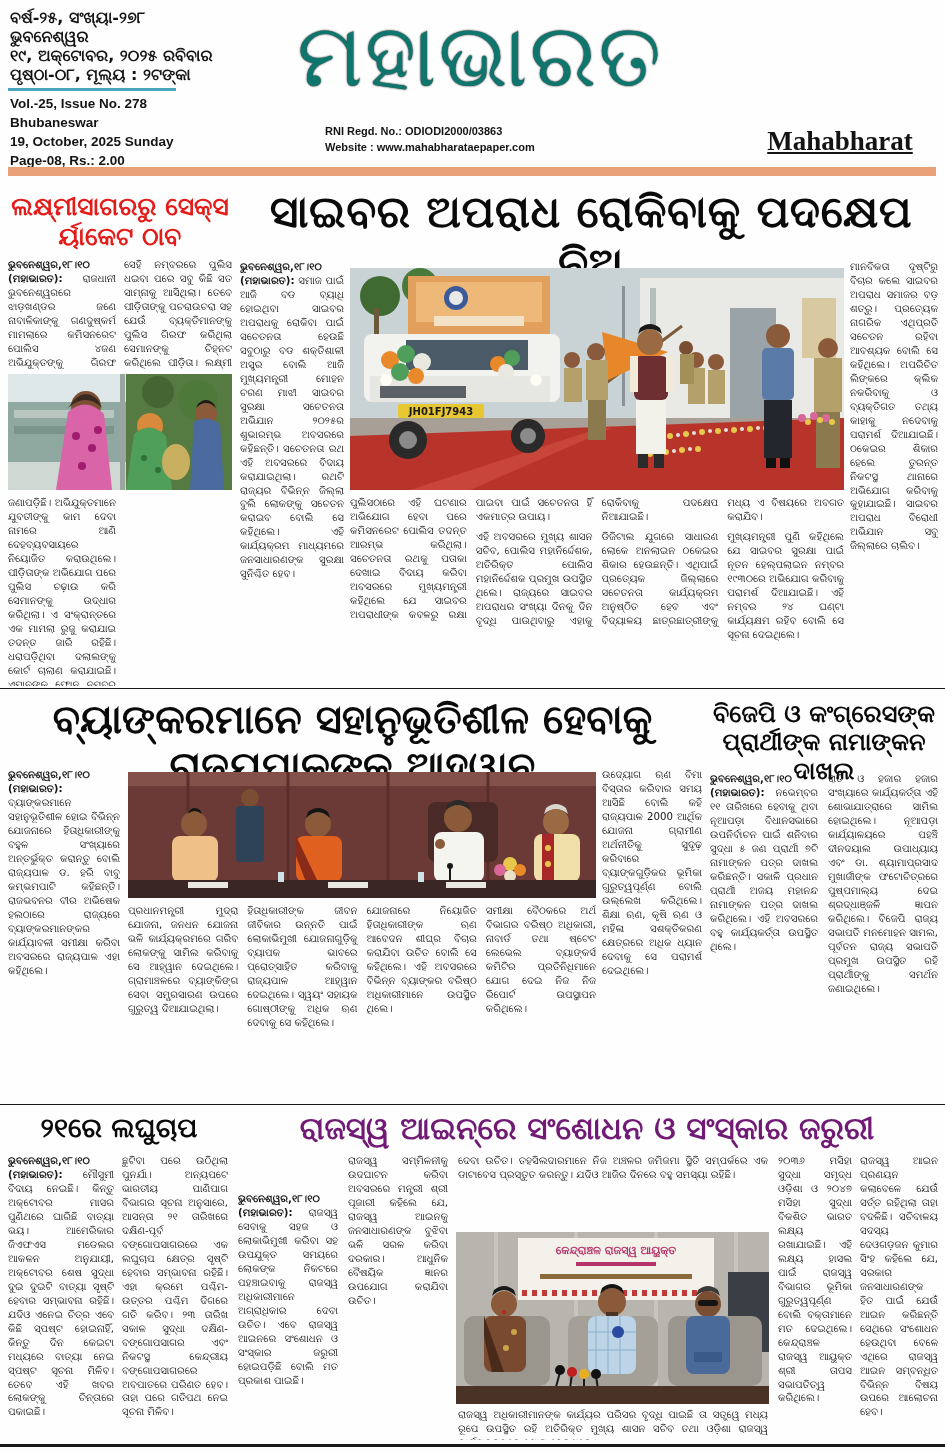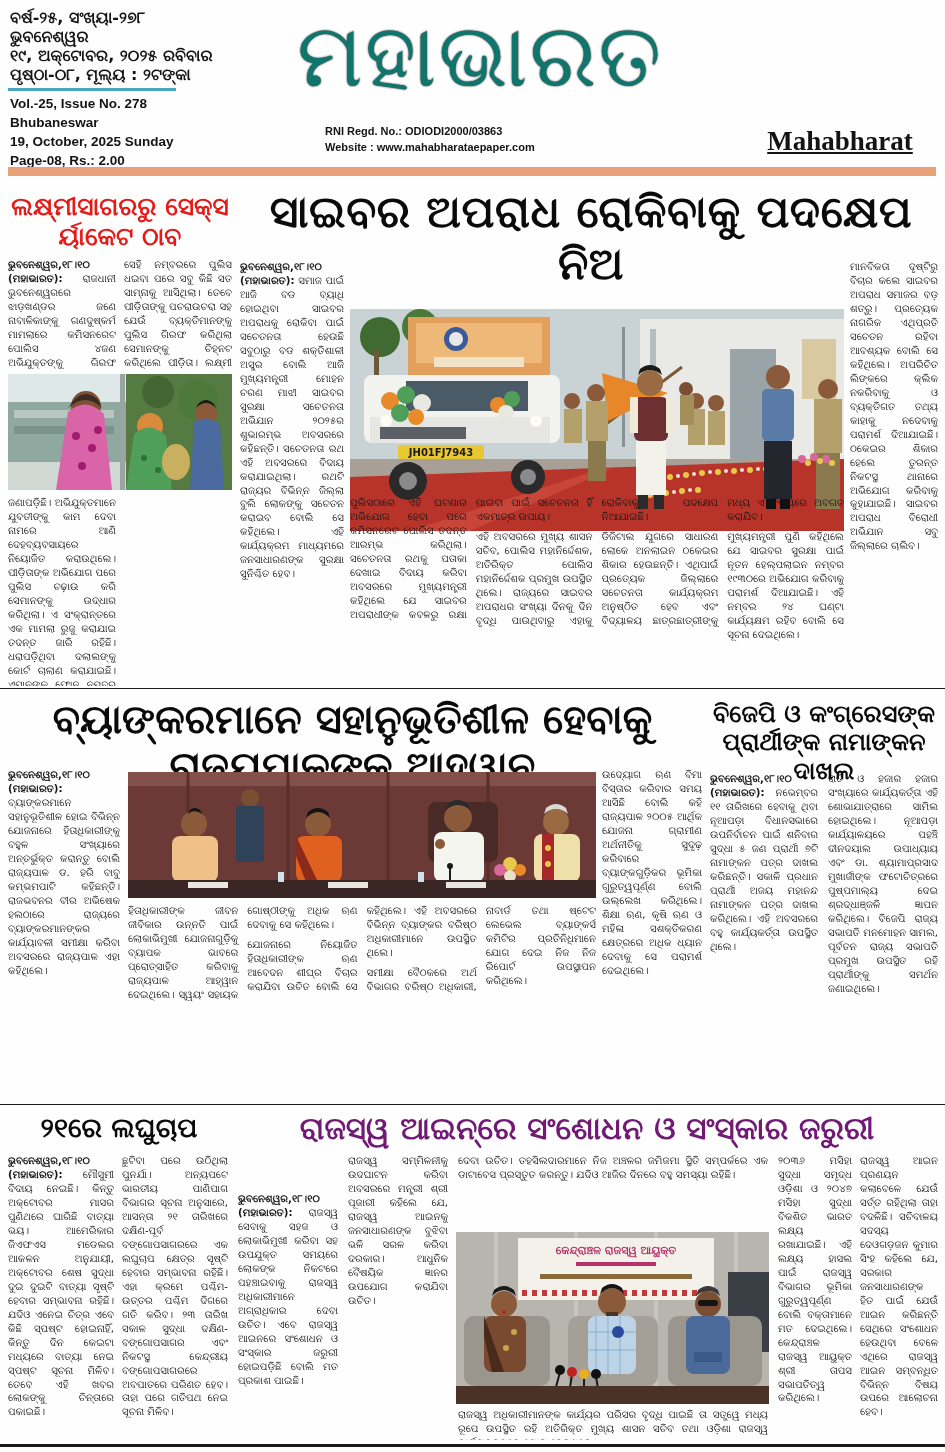--- a/index.html
+++ b/index.html
@@ -102,21 +102,21 @@
 
   <div class="abs bt" style="left:8px;top:496px;width:108px;height:190px;">ଜଣାପଡ଼ିଛି। ଅଭିଯୁକ୍ତମାନେ ଯୁବତୀଙ୍କୁ କାମ ଦେବା ନାମରେ ଆଣି ଦେହବ୍ୟବସାୟରେ ନିୟୋଜିତ କରାଉଥିଲେ। ପୀଡ଼ିତାଙ୍କ ଅଭିଯୋଗ ପରେ ପୁଲିସ ଚଢ଼ାଉ କରି ସେମାନଙ୍କୁ ଉଦ୍ଧାର କରିଥିଲା। ଏ ସଂକ୍ରାନ୍ତରେ ଏକ ମାମଲା ରୁଜୁ କରାଯାଇ ତଦନ୍ତ ଜାରି ରହିଛି। ଧରାପଡ଼ିଥିବା ଦଲାଲଙ୍କୁ କୋର୍ଟ ଚାଲାଣ କରାଯାଇଛି। ଏମାନଙ୍କ ଫୋନ ନମ୍ବର ଯାଞ୍ଚ କରାଯାଉଛି।</div>
 
   <div class="abs hl hl-main" style="left:244px;top:186px;width:694px;">ସାଇବର ଅପରାଧ ରୋକିବାକୁ ପଦକ୍ଷେପ ନିଅ</div>
 
   <div class="abs bt" style="left:240px;top:260px;width:104px;height:424px;">
     <span class="dl">ଭୁବନେଶ୍ୱର,୧୮।୧୦ (ମହାଭାରତ):</span>
     <span>ସମାଜ ପାଇଁ ଆଜି ବଡ ବ୍ୟାଧି ହୋଇଥିବା ସାଇବର ଅପରାଧକୁ ରୋକିବା ପାଇଁ ସଚେତନତା ହେଉଛି ସବୁଠାରୁ ବଡ ଶକ୍ତିଶାଳୀ ଅସ୍ତ୍ର ବୋଲି ଆଜି ମୁଖ୍ୟମନ୍ତ୍ରୀ ମୋହନ ଚରଣ ମାଝୀ ସାଇବର ସୁରକ୍ଷା ସଚେତନତା ଅଭିଯାନ ୨୦୨୫ର ଶୁଭାରମ୍ଭ ଅବସରରେ କହିଛନ୍ତି। ସଚେତନତା ରଥ ଏହି ଅବସରରେ ବିଦାୟ କରାଯାଇଥିଲା। ରଥଟି ରାଜ୍ୟର ବିଭିନ୍ନ ଜିଲ୍ଲା ବୁଲି ଲୋକଙ୍କୁ ସଚେତନ କରାଇବ ବୋଲି ସେ କହିଥିଲେ। ଏହି କାର୍ଯ୍ୟକ୍ରମ ମାଧ୍ୟମରେ ଜନସାଧାରଣଙ୍କ ସୁରକ୍ଷା ସୁନିଶ୍ଚିତ ହେବ।</span>
   </div>
 
-  <div class="abs photo" style="left:350px;top:268px;width:494px;height:222px;margin-top:41px;">
+  <div class="abs photo" style="left:350px;top:268px;width:494px;height:222px;">
     <svg width="494" height="222" viewBox="0 0 494 222">
       <rect width="494" height="222" fill="#c9d2d4"></rect>
 
       <rect x="290" y="10" width="204" height="150" fill="#e9e9e5"></rect>
       <rect x="380" y="40" width="46" height="110" fill="#9aa4a8"></rect>
       <rect x="300" y="20" width="6" height="130" fill="#b5bdbd"></rect>
       <rect x="452" y="30" width="34" height="60" fill="#d8c9a0"></rect>
 
       <circle cx="30" cy="28" r="20" fill="#3f6b33"></circle>
         <circle cx="70" cy="18" r="18" fill="#4a7a3a"></circle>
@@ -302,23 +302,24 @@
 
       <rect x="0" y="108" width="468" height="18" fill="#3a2624"></rect>
       <rect x="60" y="110" width="40" height="6" fill="#e8e8e0"></rect>
       <rect x="200" y="110" width="40" height="6" fill="#e8e8e0"></rect>
       <rect x="318" y="110" width="40" height="6" fill="#e8e8e0"></rect>
       <rect x="150" y="100" width="6" height="10" fill="#cfe2e8"></rect>
       <rect x="290" y="100" width="6" height="10" fill="#cfe2e8"></rect>
     </svg>
   </div>
 
-  <div class="abs bt" style="left:602px;top:768px;width:100px;height:332px;">ଉଦ୍ୟୋଗ ଋଣ ବିମା ବିସ୍ତାର କରିବାର ସମୟ ଆସିଛି ବୋଲି କହି ରାଜ୍ୟପାଳ ୨୦୦୫ ଆର୍ଥିକ ଯୋଜନା ଗ୍ରାମୀଣ ଅର୍ଥନୀତିକୁ ସୁଦୃଢ଼ କରିବାରେ ବ୍ୟାଙ୍କଗୁଡ଼ିକର ଭୂମିକା ଗୁରୁତ୍ୱପୂର୍ଣ୍ଣ ବୋଲି ଉଲ୍ଲେଖ କରିଥିଲେ। ଶିକ୍ଷା ଋଣ, କୃଷି ଋଣ ଓ ମହିଳା ସଶକ୍ତିକରଣ କ୍ଷେତ୍ରରେ ଅଧିକ ଧ୍ୟାନ ଦେବାକୁ ସେ ପରାମର୍ଶ ଦେଇଥିଲେ।</div>
+  <div class="abs bt" style="left:602px;top:768px;width:100px;height:332px;">ଉଦ୍ୟୋଗ ଋଣ ବିମା ବିସ୍ତାର କରିବାର ସମୟ ଆସିଛି ବୋଲି କହି ରାଜ୍ୟପାଳ 2000 ଆର୍ଥିକ ଯୋଜନା ଗ୍ରାମୀଣ ଅର୍ଥନୀତିକୁ ସୁଦୃଢ଼ କରିବାରେ ବ୍ୟାଙ୍କଗୁଡ଼ିକର ଭୂମିକା ଗୁରୁତ୍ୱପୂର୍ଣ୍ଣ ବୋଲି ଉଲ୍ଲେଖ କରିଥିଲେ। ଶିକ୍ଷା ଋଣ, କୃଷି ଋଣ ଓ ମହିଳା ସଶକ୍ତିକରଣ କ୍ଷେତ୍ରରେ ଅଧିକ ଧ୍ୟାନ ଦେବାକୁ ସେ ପରାମର୍ଶ ଦେଇଥିଲେ।</div>
 
   <div class="abs bt cols4" style="left:128px;top:904px;width:468px;height:196px;">
+    <div style="margin-bottom:6px;">ପ୍ରଧାନମନ୍ତ୍ରୀ ମୁଦ୍ରା ଯୋଜନା, ଜନଧନ ଯୋଜନା ଭଳି କାର୍ଯ୍ୟକ୍ରମରେ ଗରିବ ଲୋକଙ୍କୁ ସାମିଲ କରିବାକୁ ସେ ଆହ୍ୱାନ ଦେଇଥିଲେ। ଗ୍ରାମାଞ୍ଚଳରେ ବ୍ୟାଙ୍କିଙ୍ଗ ସେବା ସମ୍ପ୍ରସାରଣ ଉପରେ ଗୁରୁତ୍ୱ ଦିଆଯାଇଥିଲା।</div>
     <div style="margin-bottom:6px;">ହିତାଧିକାରୀଙ୍କ ଜୀବନ ଜୀବିକାର ଉନ୍ନତି ପାଇଁ ଲୋକାଭିମୁଖୀ ଯୋଜନାଗୁଡ଼ିକୁ ବ୍ୟାପକ ଭାବରେ ପ୍ରୋତ୍ସାହିତ କରିବାକୁ ରାଜ୍ୟପାଳ ଆହ୍ୱାନ ଦେଇଥିଲେ। ସ୍ୱୟଂ ସହାୟକ ଗୋଷ୍ଠୀଙ୍କୁ ଅଧିକ ଋଣ ଦେବାକୁ ସେ କହିଥିଲେ।</div>
     <div style="margin-bottom:6px;">ଯୋଜନାରେ ନିୟୋଜିତ ହିତାଧିକାରୀଙ୍କ ଋଣ ଆବେଦନ ଶୀଘ୍ର ବିଚାର କରାଯିବା ଉଚିତ ବୋଲି ସେ କହିଥିଲେ। ଏହି ଅବସରରେ ବିଭିନ୍ନ ବ୍ୟାଙ୍କର ବରିଷ୍ଠ ଅଧିକାରୀମାନେ ଉପସ୍ଥିତ ଥିଲେ।</div>
     <div>ସମୀକ୍ଷା ବୈଠକରେ ଅର୍ଥ ବିଭାଗର ବରିଷ୍ଠ ଅଧିକାରୀ, ନାବାର୍ଡ ତଥା ଷ୍ଟେଟ ଲେଭେଲ ବ୍ୟାଙ୍କର୍ସ କମିଟିର ପ୍ରତିନିଧିମାନେ ଯୋଗ ଦେଇ ନିଜ ନିଜ ରିପୋର୍ଟ ଉପସ୍ଥାପନ କରିଥିଲେ।</div>
   </div>
 
   <div class="abs hl hl-midright" style="left:710px;top:700px;width:228px;">ବିଜେପି ଓ କଂଗ୍ରେସଙ୍କ ପ୍ରାର୍ଥୀଙ୍କ ନାମାଙ୍କନ ଦାଖଲ</div>
   <div class="abs bt" style="left:710px;top:772px;width:108px;height:328px;">
     <span class="dl">ଭୁବନେଶ୍ୱର,୧୮।୧୦ (ମହାଭାରତ):</span>
     <span>ନଭେମ୍ବର ୧୧ ତାରିଖରେ ହେବାକୁ ଥିବା ନୂଆପଡ଼ା ବିଧାନସଭାରେ ଉପନିର୍ବାଚନ ପାଇଁ ଶନିବାର ସୁଦ୍ଧା ୫ ଜଣ ପ୍ରାର୍ଥୀ ୭ଟି ନାମାଙ୍କନ ପତ୍ର ଦାଖଲ କରିଛନ୍ତି। ସକାଳି ପ୍ରଧାନ ପ୍ରାର୍ଥୀ ଅଜୟ ମହାନନ୍ଦ ନାମାଙ୍କନ ପତ୍ର ଦାଖଲ କରିଥିଲେ। ଏହି ଅବସରରେ ବହୁ କାର୍ଯ୍ୟକର୍ତ୍ତା ଉପସ୍ଥିତ ଥିଲେ।</span>
   </div>

